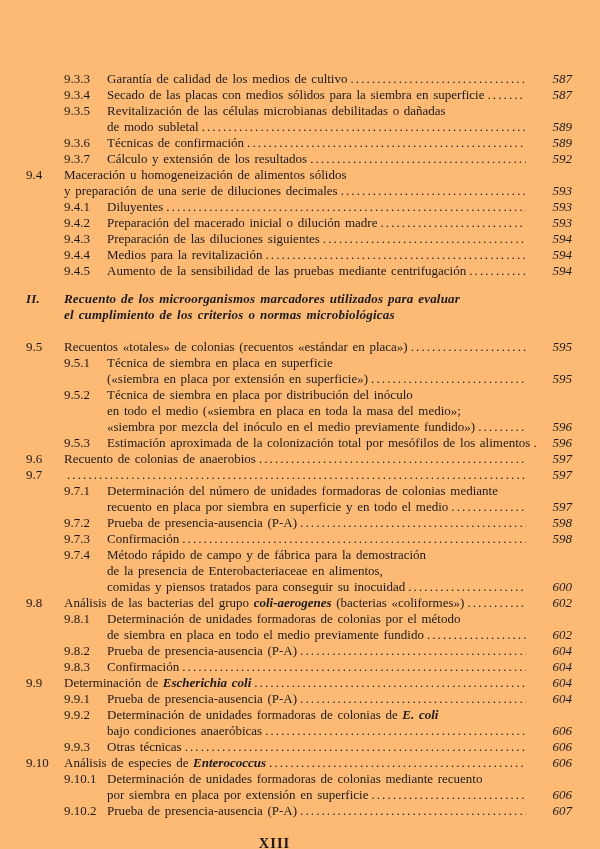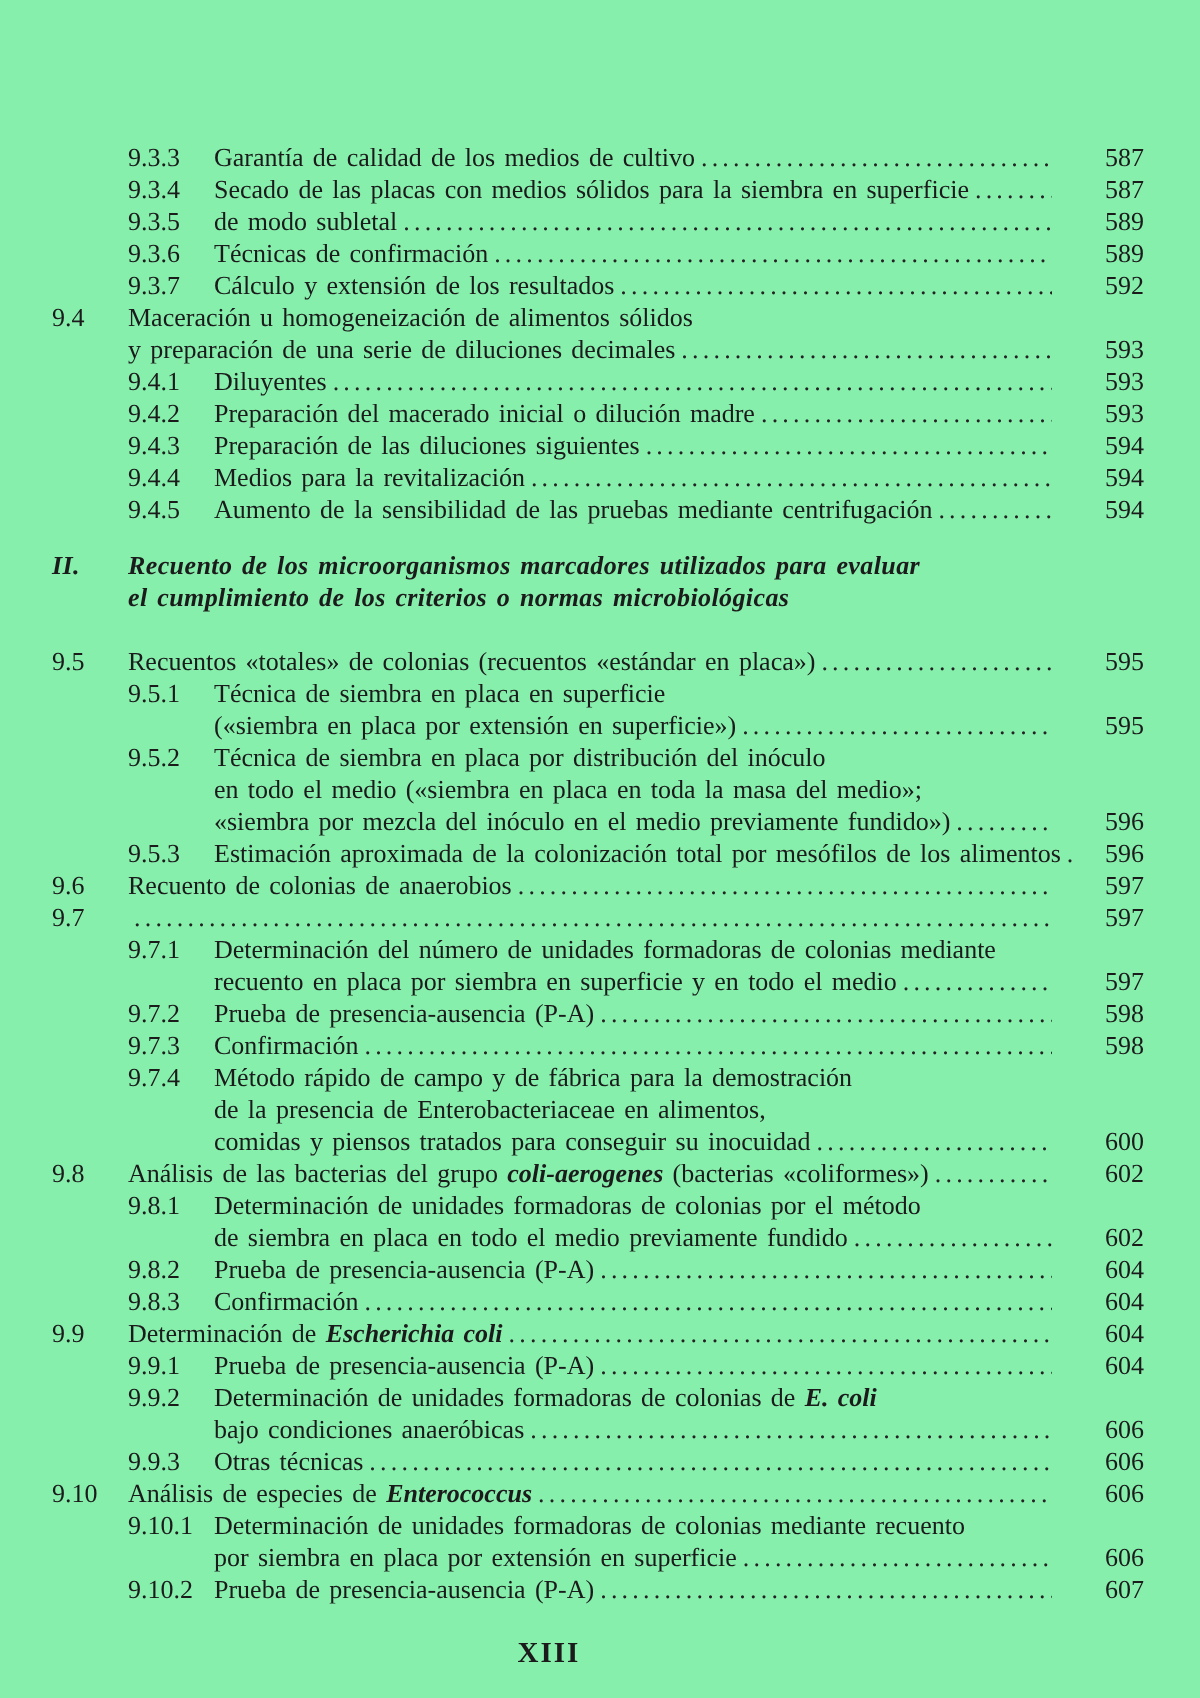--- a/index.html
+++ b/index.html
@@ -4,21 +4,21 @@
 <style>
   html,body{margin:0;padding:0;}
   body{
     width:600px;height:849px;
     background:#efeeec;
     font-family:"Liberation Serif","DejaVu Serif",serif;
     overflow:hidden;
   }
   .page{
     width:600px;height:849px;
-    background:#86efac;
+    background:#fdba74;
     color:#1b1b1b;
     position:relative;
     box-sizing:border-box;
   }
   .toc{
     padding:71px 28px 0 0;
     font-size:13px;
     line-height:16px;
     word-spacing:1.4px;
   }
@@ -47,20 +47,21 @@
     color:#222;
   }
   .dots::after{
     content:"......................................................................................................................................................................................................................................";
     letter-spacing:2.1px;
   }
   .pg{
     position:absolute;right:0;top:0;
     width:42px;text-align:right;
     white-space:nowrap;
+    font-style:italic;
   }
   .folio{
     margin-top:16px;
     text-align:center;
     padding-right:51px;
     font-weight:bold;
     font-size:14.5px;
     letter-spacing:1px;
   }
   i{font-style:italic;font-weight:bold;}
@@ -86,20 +87,21 @@
           <div class="lline">
             <span class="t">Secado de las placas con medios sólidos para la siembra en superficie</span>
             <span class="dots"></span>
             <span class="pg">587</span>
           </div>
         </div>
       </div>
       <div class="entry level2">
         <span class="num">9.3.5</span>
         <div class="body">
+          <div class="cline">Revitalización de las células microbianas debilitadas o dañadas</div>
           <div class="lline">
             <span class="t">de modo subletal</span>
             <span class="dots"></span>
             <span class="pg">589</span>
           </div>
         </div>
       </div>
       <div class="entry level2">
         <span class="num">9.3.6</span>
         <div class="body">

